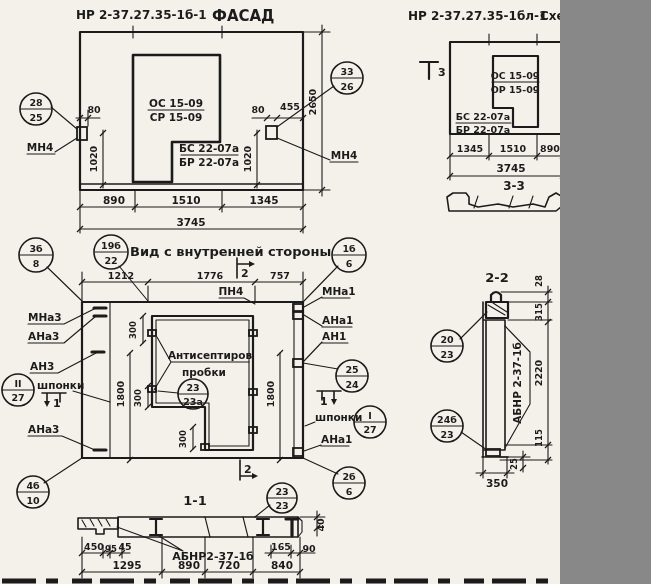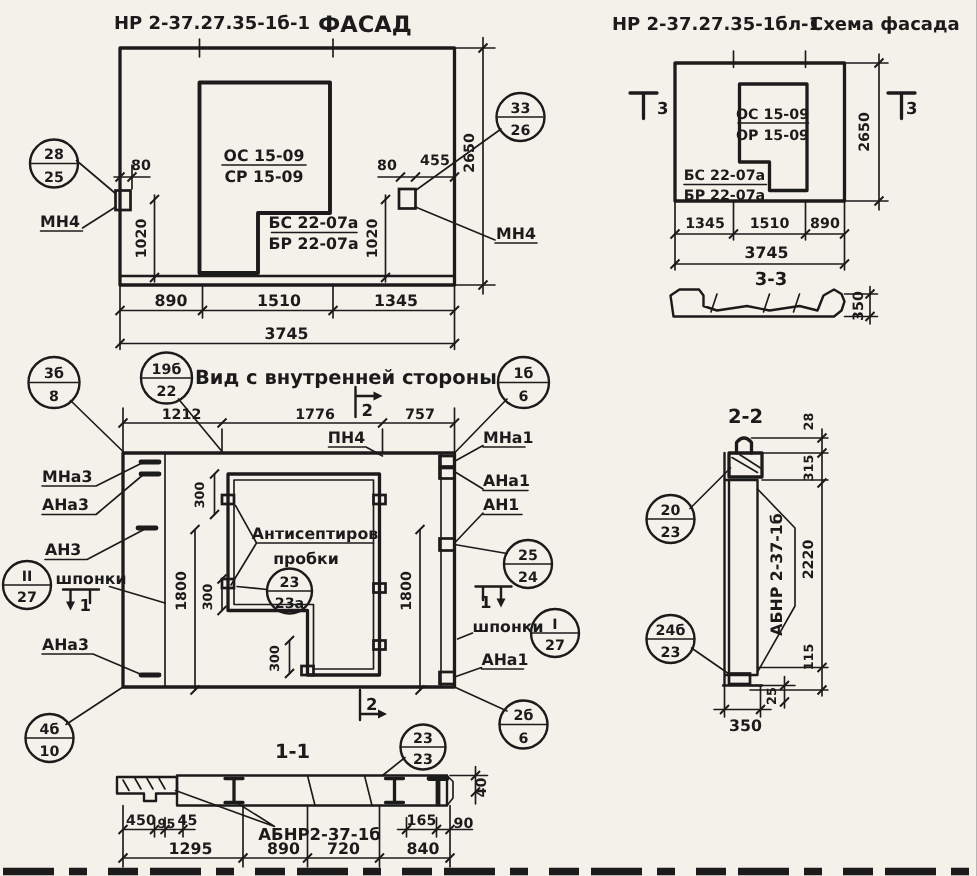--- a/index.html
+++ b/index.html
@@ -1,16 +1,16 @@
 <!DOCTYPE html>
 <html><head>
 <meta charset="utf-8">
 <style>
   html,body{margin:0;padding:0;background:#888;}
-  .sheet{position:relative;width:651px;height:584px;background:#f4f1ea;overflow:hidden;
+  .sheet{position:relative;width:560px;height:584px;background:#f4f1ea;overflow:hidden;
          font-family:"DejaVu Sans",sans-serif;text-decoration:underline;}
   svg{position:absolute;left:0;top:0;}
   svg text{font-family:"DejaVu Sans",sans-serif;font-weight:bold;fill:#1b1b1b;}
   .t15{font-size:15px}.t13{font-size:13px}.t12{font-size:12px}.t11{font-size:11px}
   .t10{font-size:10.5px}.t9{font-size:9.5px}.t8{font-size:8.5px}
   .ln{stroke:#1b1b1b;fill:none;stroke-linecap:round;stroke-linejoin:round;}
   .w1{stroke-width:1.1}.w15{stroke-width:1.6}.w2{stroke-width:2.2}.w25{stroke-width:2.6}.w3{stroke-width:3.2}
   .tick{stroke:#1b1b1b;stroke-width:1.3;}
   .plate{fill:none;stroke:#1b1b1b;stroke-width:1.8;}
   .arr{fill:#1b1b1b;stroke:none;}

